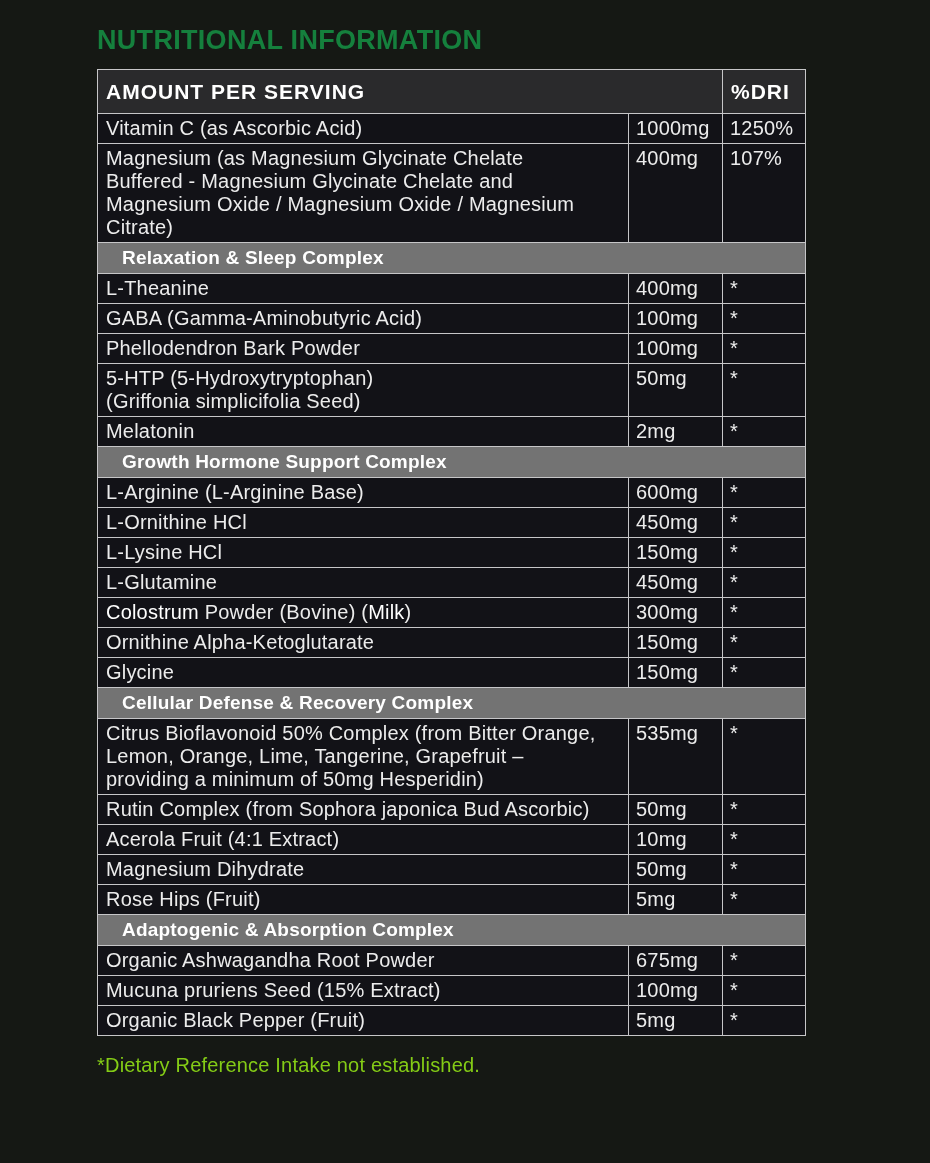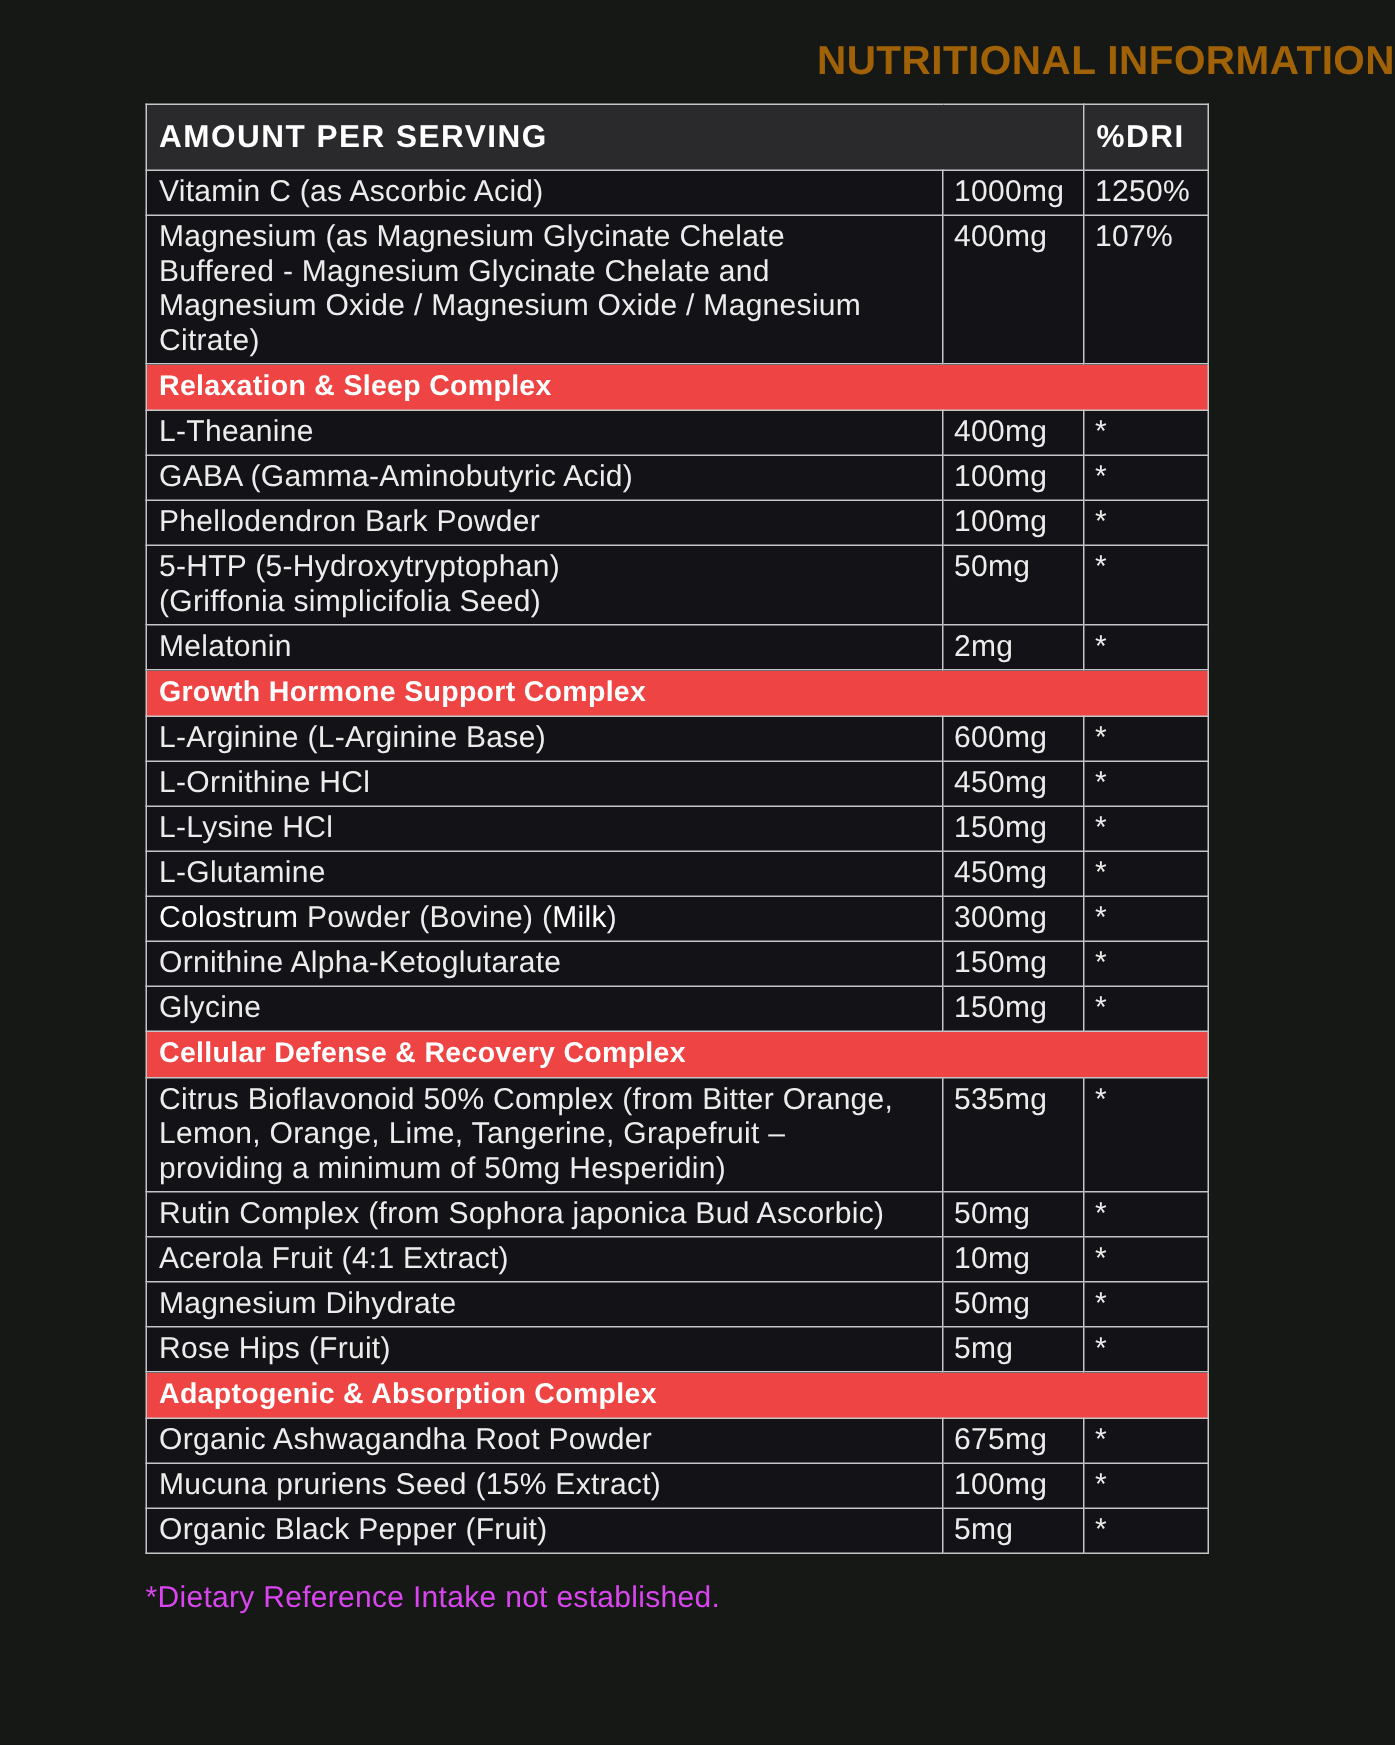--- a/index.html
+++ b/index.html
@@ -7,21 +7,21 @@
   body {
     width: 930px;
     height: 1163px;
     background: #151814;
     font-family: "Liberation Sans", sans-serif;
     color: #ececec;
     overflow: hidden;
   }
   .page { padding: 24px 0 0 97px; }
 
-  .title { color: #a16207; font-weight: bold; font-size: 27px; line-height: 32px; letter-spacing: 0.3px; text-align: right; }
+  .title { color: #15803d; font-weight: bold; font-size: 27px; line-height: 32px; letter-spacing: 0.3px; }
 
   table.nutrition {
     border-collapse: collapse;
     table-layout: fixed;
     width: 708px;
     margin-top: 13px;
     background: #121217;
   }
   col.c1 { width: 531px; }
   col.c2 { width: 94px; }
@@ -41,33 +41,33 @@
   td.header-cell {
     background: #2a2a2c;
     color: #ffffff;
     font-weight: bold;
     font-size: 21px;
     letter-spacing: 1px;
     height: 44px;
     vertical-align: middle;
   }
   td.section-cell {
-    background: #ef4444;
+    background: #737373;
     color: #ffffff;
     font-weight: bold;
     font-size: 19px;
     line-height: 22px;
-    padding: 4px 8px;
+    padding: 4px 24px;
     letter-spacing: 0.2px;
   }
   td.amount-cell, td.dri-cell { padding-left: 7px; }
   .it { }
   .bd { font-weight: normal; color: #ffffff; }
 
-  .footnote { margin-top: 18px; font-size: 20px; letter-spacing: 0.2px; color: #d946ef; }
+  .footnote { margin-top: 18px; font-size: 20px; letter-spacing: 0.2px; color: #84cc16; }
 </style>
 </head>
 <body>
 
 <div class="page">
 
   <div class="title">
     <div>NUTRITIONAL INFORMATION</div>
   </div>
 

